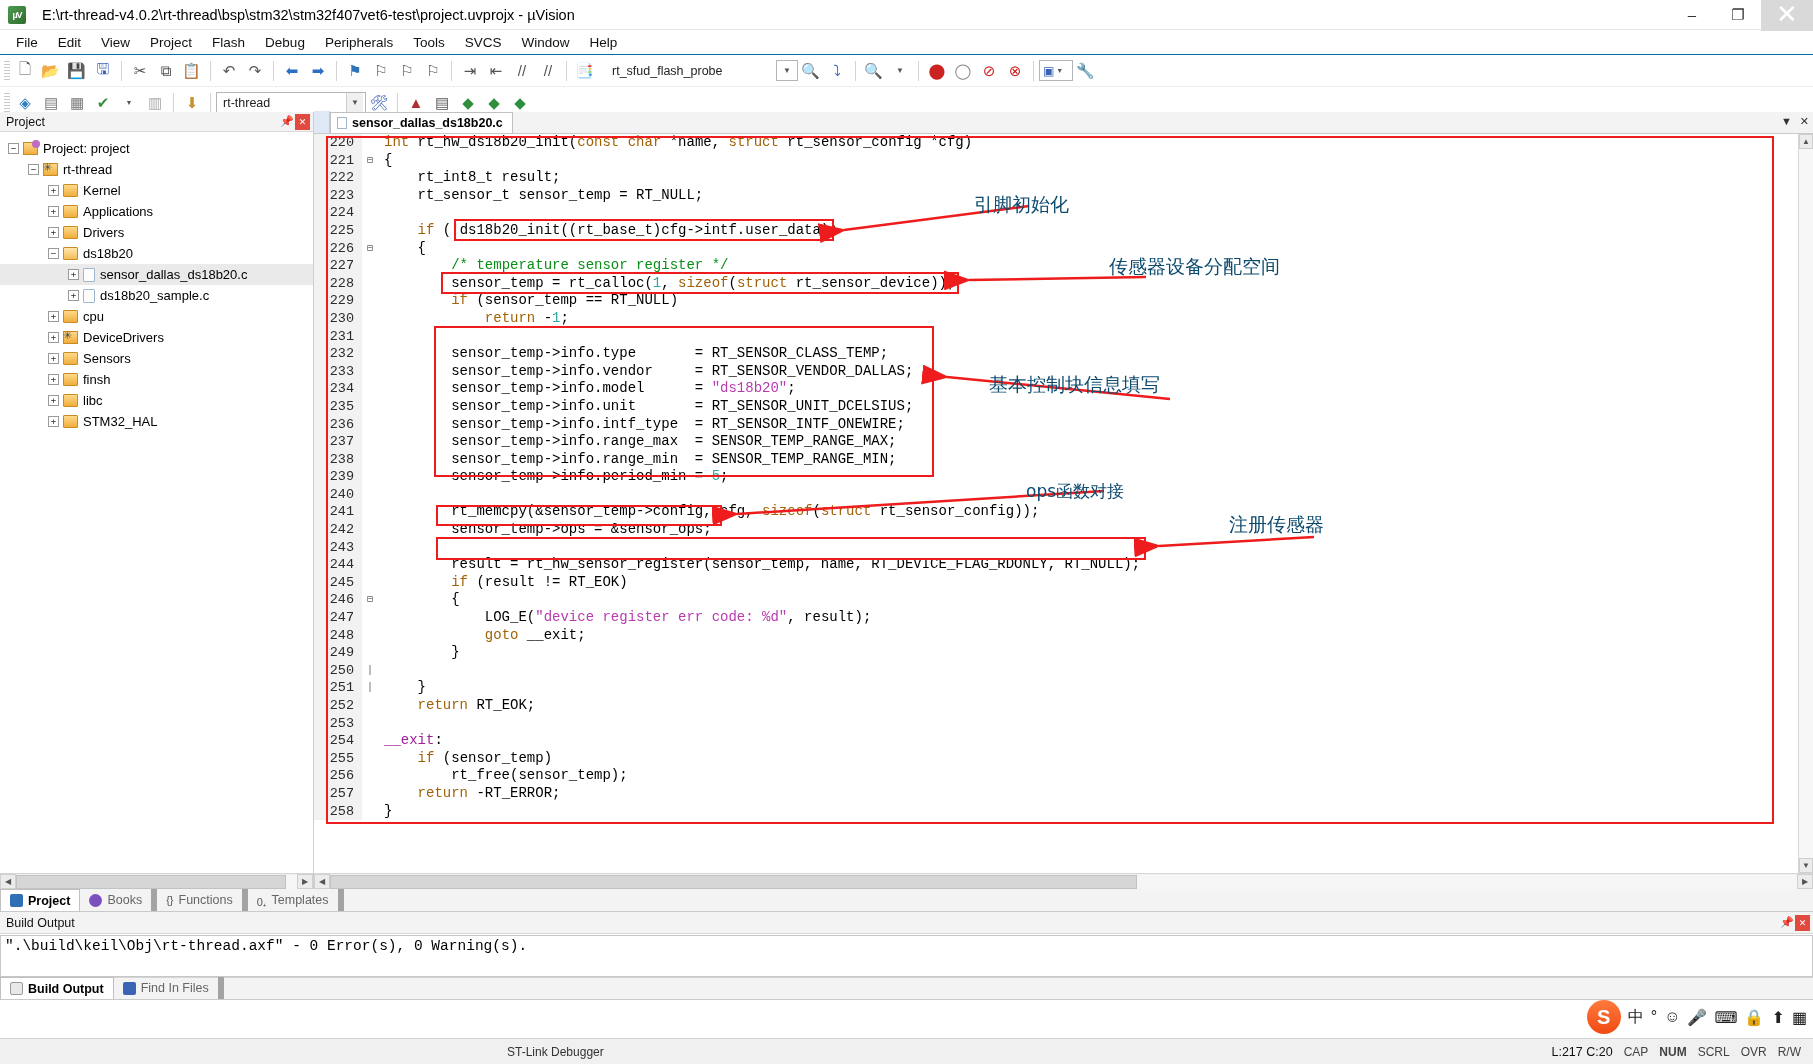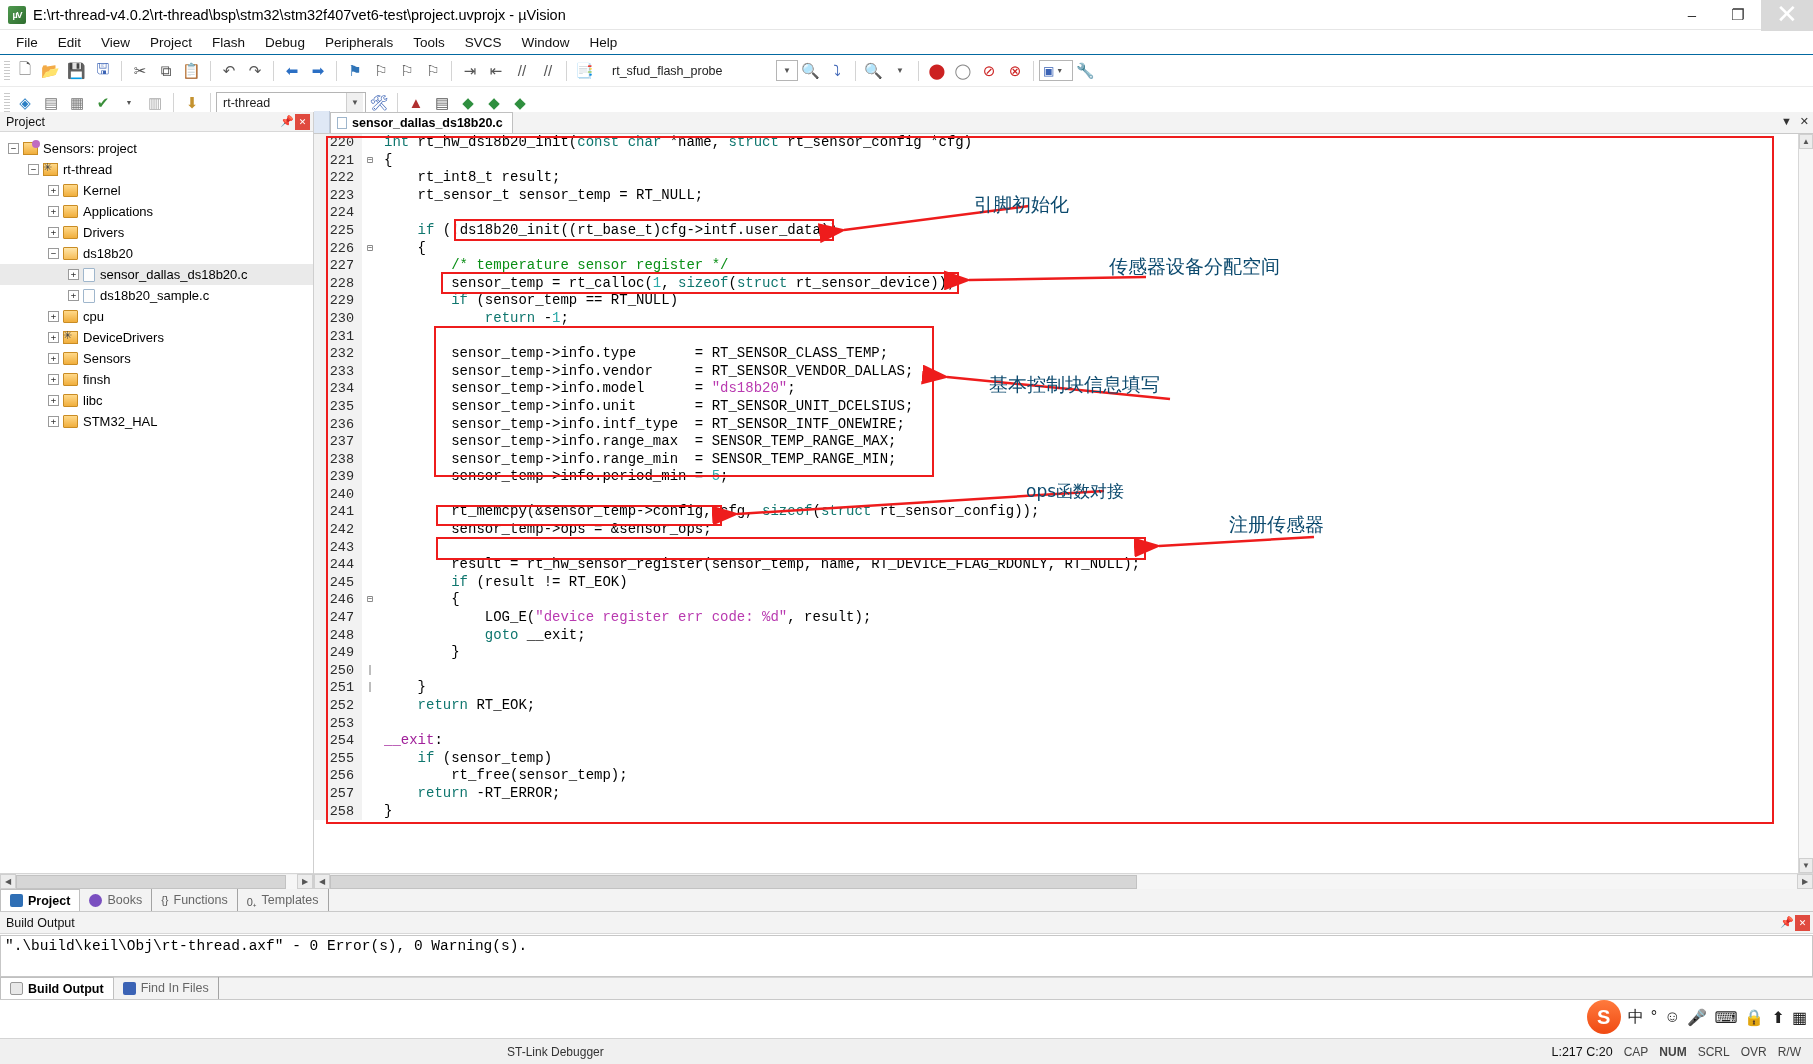--- a/index.html
+++ b/index.html
@@ -14,21 +14,21 @@
   .titlebar {
     height: 30px; background: #ffffff; display: flex; align-items: center;
     border-bottom: 1px solid #e6e6e6;
   }
   .tb-icon {
     width: 18px; height: 18px; margin: 0 7px 0 8px; flex: none;
     background: linear-gradient(135deg,#4f9a4f,#2f6d2f); border-radius: 2px;
     color:#fff; font-size:9px; font-weight:bold; display:flex;
     align-items:center; justify-content:center; letter-spacing:-1px;
   }
-  .tb-title { font-size: 14.5px; color: #000; white-space: nowrap; }
+  .tb-title { font-size: 14.5px; color: #000; white-space: nowrap; margin-left: 9px; }
   .tb-spacer { flex: 1; }
   .tb-btn {
     width: 46px; height: 30px; display: flex; align-items: center;
     justify-content: center; font-size: 15px; color: #333;
   }
   .tb-close { width: 52px; height: 32px; background: #d9d9d9; color: #ffffff;
     display:flex; align-items:center; justify-content:center; font-size: 26px;
     font-weight: 300; }
 
   
@@ -119,21 +119,21 @@
   .codearea { flex: 1; display: flex; position: relative; overflow: hidden; background: #fff; }
   .codewrap { flex:1; position:relative; overflow:hidden; }
   .code { font-family: "Liberation Mono", "DejaVu Sans Mono", monospace; font-size: 14px;
     line-height: 17.6px; white-space: pre; position: relative; }
   .crow { display: flex; height: 17.6px; align-items: center; }
   .lnum { width: 48px; text-align: right; padding-right: 8px; color: #2b2b2b;
     background: #f2f2f2; flex: none; font-size: 13.5px; }
   .fold { width: 16px; flex: none; text-align: center; font-size: 10px; color: #666;
     background: #fff; }
   .ctxt { padding-left: 6px; color: #000; }
-  .kw { color: #0f766e; }
+  .kw { color: #a16207; }
   .cm { color: #0a8f16; }
   .st { color: #b93ab0; }
   .nm { color: #2aa8a8; }
   .lbl { color: #a0209a; }
   .vscroll { width: 15px; background: #f0f0f0; border-left: 1px solid #d7d7d7;
     display: flex; flex-direction: column; align-items: center; }
   .vs-btn { width: 14px; height: 15px; background: #ececec; border: 1px solid #cfcfcf;
     display:flex;align-items:center;justify-content:center;font-size:8px;color:#555;}
   .vs-track{flex:1;width:14px;background:#f7f7f7;}
   .ed-hscroll { height: 16px; background: #f0f0f0; display: flex; align-items: center;
@@ -143,21 +143,21 @@
   .ovl { position: absolute; pointer-events: none; }
   .rbox { position: absolute; border: 2px solid #ee1c1c; }
   .ann { position: absolute; color: #0c4a6e; font-size: 19px; white-space: nowrap;
     font-family: "DejaVu Sans", sans-serif; }
 
   
   .bottom { position: absolute; left: 0; right: 0; bottom: 0; height: 175px; background: #fff; }
   .pstrip { height: 23px; background: #f3f3f3; display: flex; align-items: flex-end;
     border-bottom: 1px solid #c9c9c9; }
   .ptab { height: 22px; display: flex; align-items: center; gap: 5px; padding: 0 9px;
-    font-size: 12.5px; color: #666; border-right: 1px solid #a3a3a3; }
+    font-size: 12.5px; color: #666; border-right: 6px solid #a3a3a3; }
   .ptab.active { background: #fff; color: #000; font-weight: bold;
     border: 1px solid #c0c0c0; border-bottom: none; }
   .pico { width: 13px; height: 13px; flex: none; border-radius: 2px; }
 
   .bo-head { height: 22px; background: #f3f3f3; border-bottom: 1px solid #d8d8d8;
     display: flex; align-items: center; padding-left: 6px; font-size: 12.5px; color: #111; }
   .bo-body { height: 42px; background: #fff; border: 1px solid #c7c7c7; margin: 1px 0 0 0;
     font-family: "Liberation Mono","DejaVu Sans Mono",monospace; font-size: 14.5px;
     color: #000; padding: 2px 0 0 4px; overflow: hidden; }
   .statusbar { position: absolute; left: 0; right: 0; bottom: 0; height: 26px;
@@ -295,21 +295,21 @@
       <div class="pane-head">
         <span>Project</span>
         <span class="sp"></span>
         <span class="pin">📌</span>
         <span class="xbtn">✕</span>
       </div>
       <div class="tree" id="tree">
           <div class="tnode" style="padding-left: 8px;">
             <span class="exp">−</span>
             <span class="prjic"></span>
-            <span>Sensors: project</span>
+            <span>Project: project</span>
           </div>
           <div class="tnode" style="padding-left: 28px;">
             <span class="exp">−</span>
             <span class="gear"></span>
             <span>rt-thread</span>
           </div>
           <div class="tnode" style="padding-left: 48px;">
             <span class="exp">+</span>
             <span class="folder"></span>
             <span>Kernel</span>

